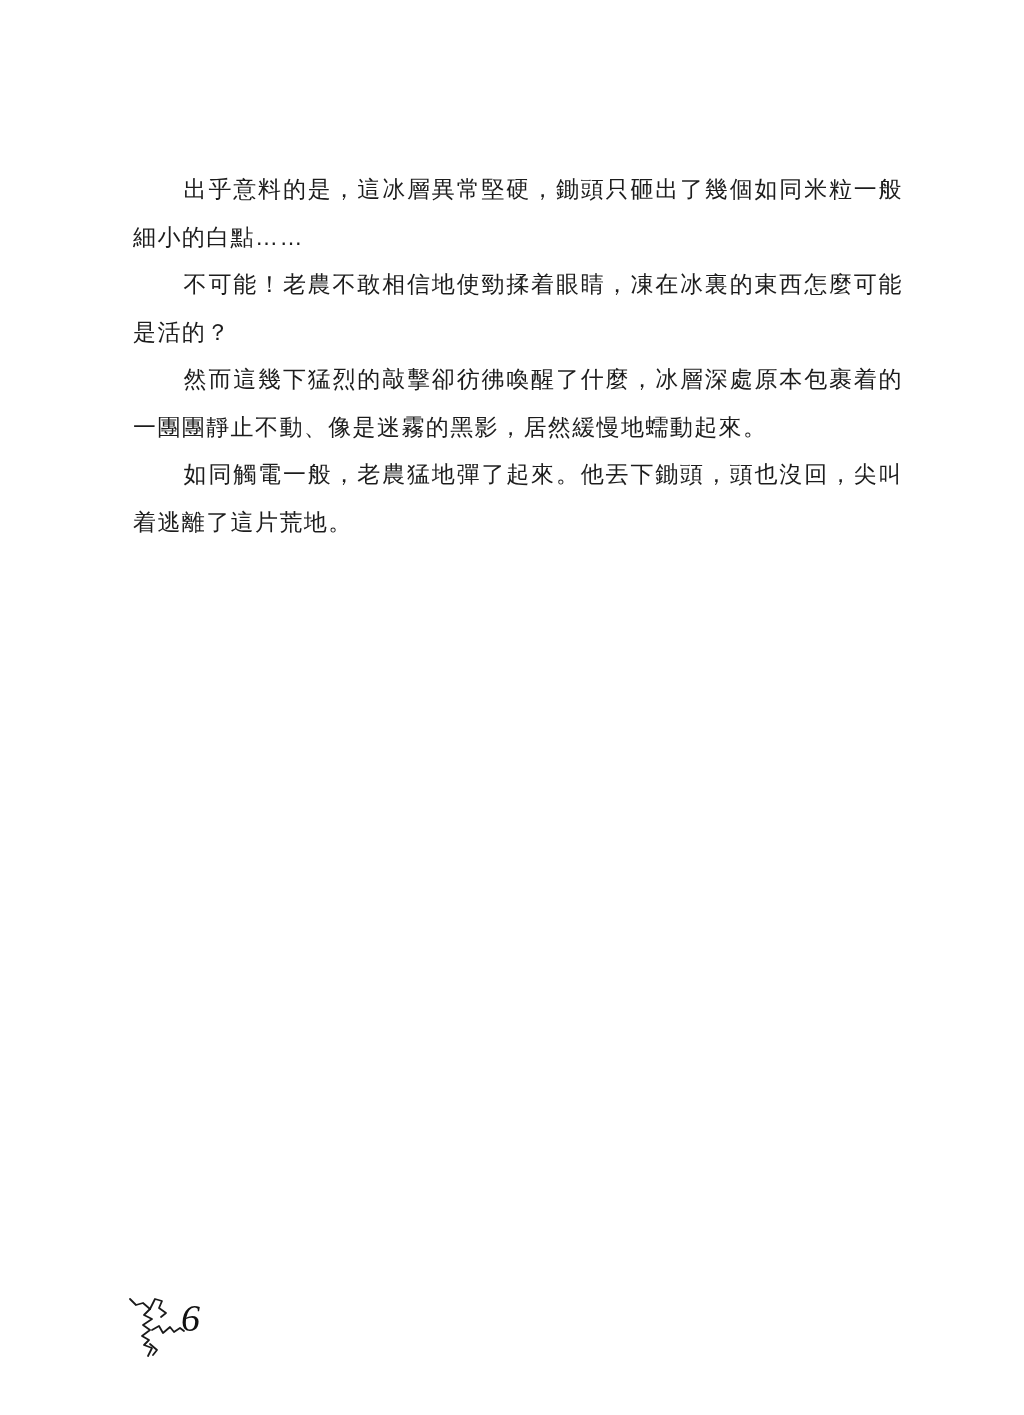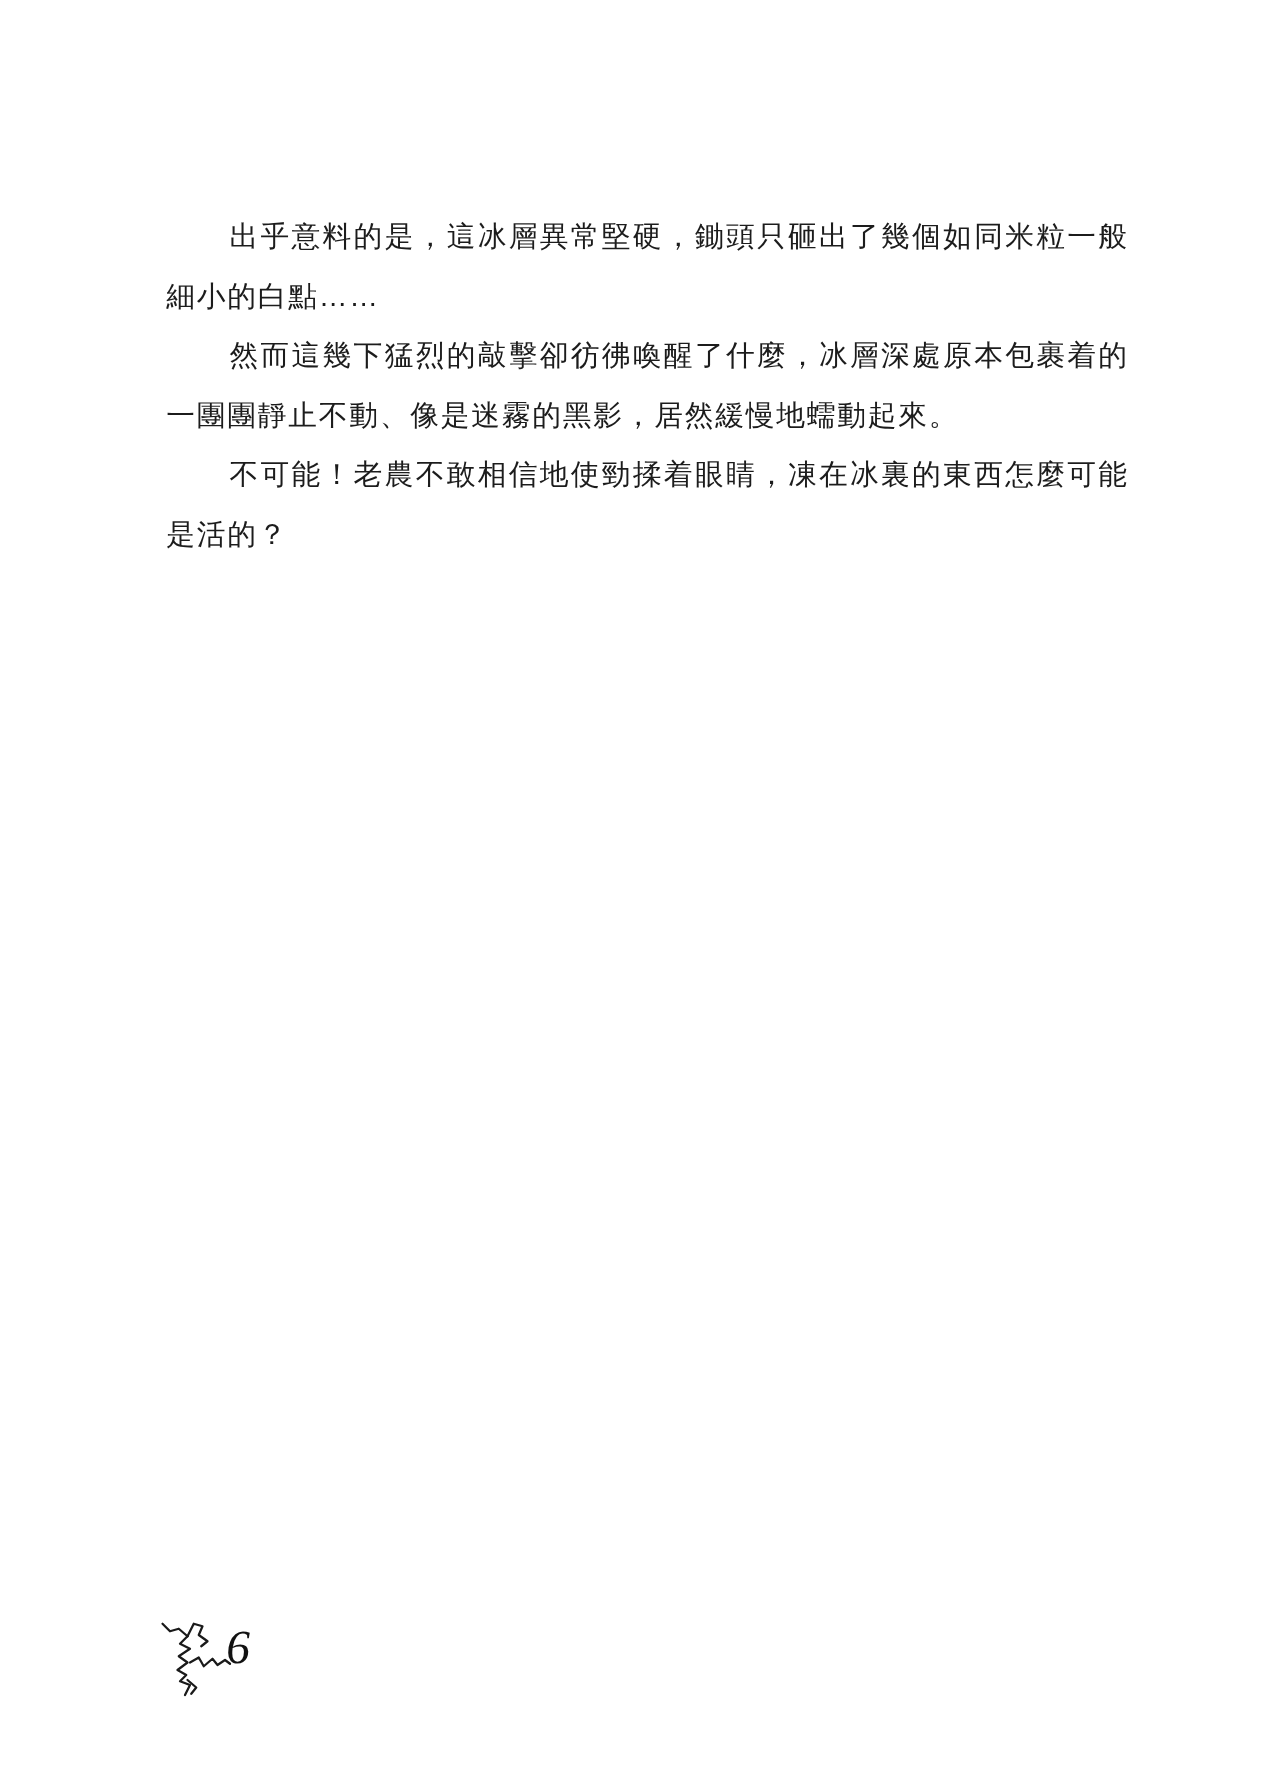--- a/index.html
+++ b/index.html
@@ -62,22 +62,23 @@
     color: #111111;
   }
 </style>
 </head>
 <body>
 
 <div class="page">
 
   <div class="text-block">
     <p>出乎意料的是，這冰層異常堅硬，鋤頭只砸出了幾個如同米粒一般細小的白點……</p>
+    <p>不可能！老農不敢相信地使勁揉着眼睛，凍在冰裏的東西怎麼可能是活的？</p>
     <p>然而這幾下猛烈的敲擊卻彷彿喚醒了什麼，冰層深處原本包裹着的一團團靜止不動、像是迷霧的黑影，居然緩慢地蠕動起來。</p>
-    <p>不可能！老農不敢相信地使勁揉着眼睛，凍在冰裏的東西怎麼可能是活的？</p>
+    <p>如同觸電一般，老農猛地彈了起來。他丟下鋤頭，頭也沒回，尖叫着逃離了這片荒地。</p>
   </div>
 
   <div class="footer">
     <svg class="ornament" width="62" height="72" viewBox="0 0 62 72" fill="none" stroke="#1a1a1a" stroke-width="1.8" stroke-linecap="round" stroke-linejoin="round">
       <polyline points="4,13 10,19 17,17 24,23"></polyline>
       <polyline points="24,23 29,13 36,15 33,22 40,27 35,31"></polyline>
       <polyline points="24,23 18,29 26,33 17,39 24,44 16,50 23,54 18,59 26,62 22,70"></polyline>
       <polyline points="26,44 33,40 37,47 44,41 48,46 54,42 58,45"></polyline>
       <polyline points="24,58 31,64 27,69"></polyline>
     </svg>

